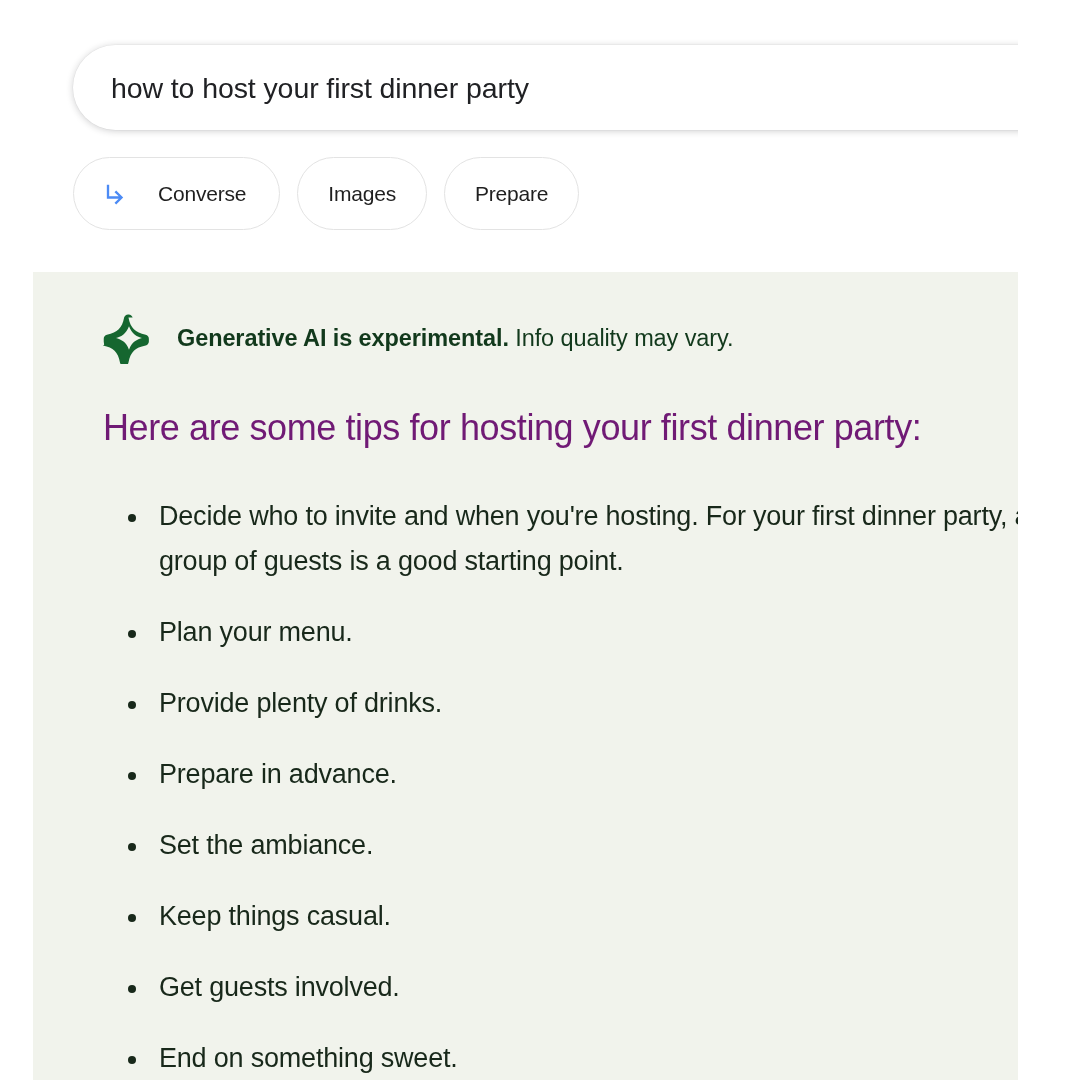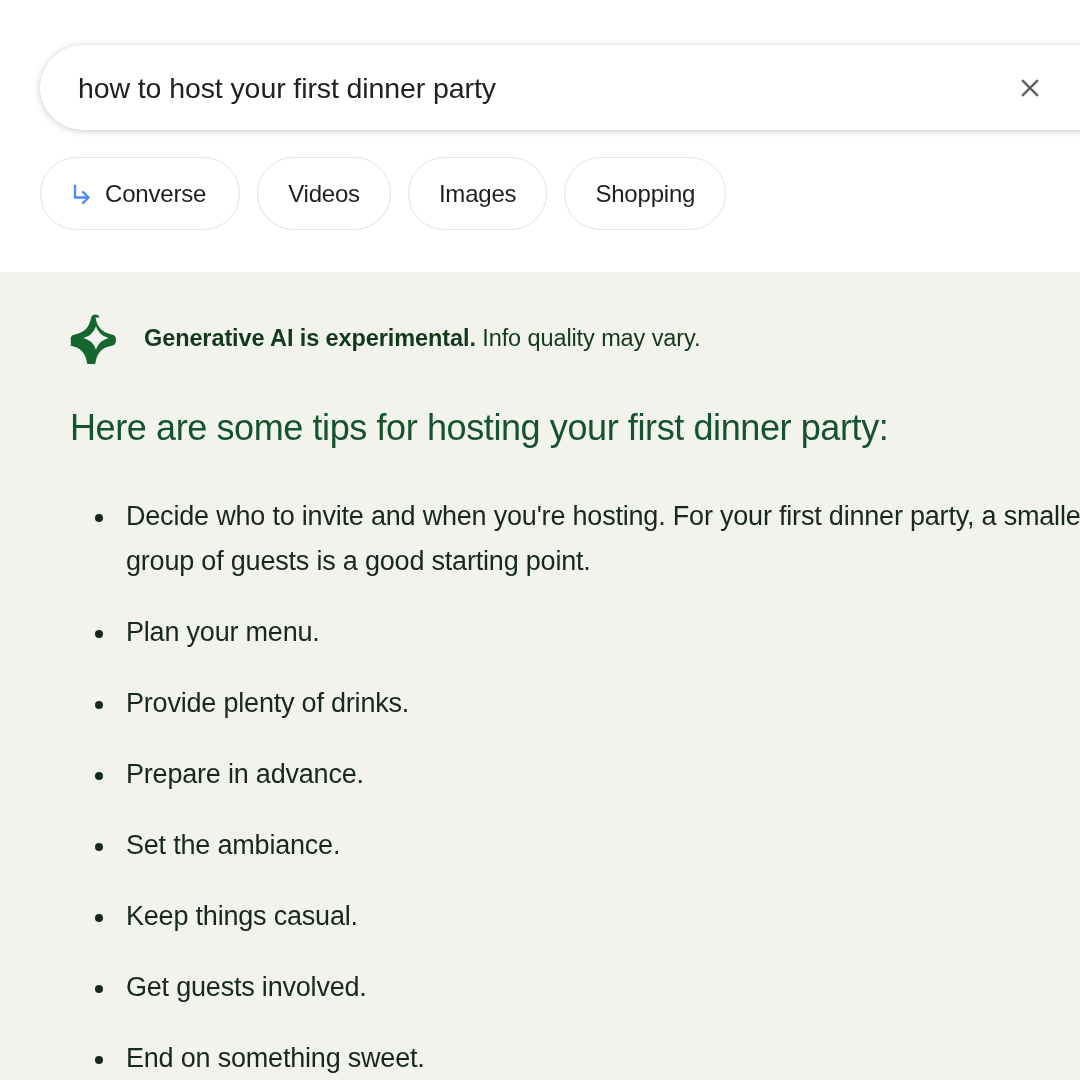--- a/index.html
+++ b/index.html
@@ -10,23 +10,24 @@
     width: 1080px;
     height: 1080px;
     overflow: hidden;
     background: #ffffff;
     font-family: "Liberation Sans", sans-serif;
     -webkit-font-smoothing: antialiased;
   }
 
   .page {
     position: relative;
-    width: 1080px;
+    width: 985px;
     height: 1080px;
     overflow: hidden;
+    margin-left: 33px;
   }
 
   
   .searchbar-wrap {
     position: absolute;
     left: 40px;
     top: 45px;
     width: 1090px;          
     height: 85px;
   }
@@ -77,23 +78,23 @@
   }
   .chip {
     box-sizing: border-box;
     height: 73px;
     border: 1.3px solid #e3e3e3;
     border-radius: 38px;
     background: #ffffff;
     display: flex;
     align-items: center;
     justify-content: center;
-    gap: 8px;
+    gap: 28px;
     padding: 0 30px;
-    font-size: 24px;
+    font-size: 21px;
     color: #1f1f1f;
     letter-spacing: -0.2px;
     cursor: pointer;
     flex: 0 0 auto;
   }
   .chip-converse { padding-left: 26px; padding-right: 33px; }
   .chip .chip-icon {
     width: 30px;
     height: 30px;
     display: flex;
@@ -134,21 +135,21 @@
     white-space: nowrap;
   }
   .disclaimer-text .bold { font-weight: 700; }
 
   .ai-heading {
     position: absolute;
     left: 70px;
     top: 135px;
     font-size: 36px;
     font-weight: 400;
-    color: #14532d;
+    color: #701a75;
     letter-spacing: -0.4px;
     white-space: nowrap;
     margin: 0;
   }
 
   .tips-list {
     position: absolute;
     left: 88px;
     top: 222px;
     width: 1060px;
@@ -198,27 +199,24 @@
   <div class="chips">
     <div class="chip chip-converse">
       <span class="chip-icon">
         <svg width="28" height="28" viewBox="0 0 24 24" aria-hidden="true">
           <path d="M19 15l-6 6-1.42-1.42L15.17 16H5V4h2v10h8.17l-3.59-3.58L13 9z" fill="#4c8bf5"></path>
         </svg>
       </span>
       <span>Converse</span>
     </div>
     <div class="chip">
-      <span>Videos</span>
+      <span>Images</span>
     </div>
     <div class="chip">
-      <span>Images</span>
-    </div>
-    <div class="chip">
-      <span>Shopping</span>
+      <span>Prepare</span>
     </div>
 
   </div>
 
   <div class="ai-panel">
 
     <div class="disclaimer">
       <svg class="sparkle-icon" viewBox="0 0 24 24" aria-hidden="true">
         <path d="M12 1.4c.46 2.55 1.3 4.3 2.55 5.55C15.8 8.2 17.55 9.04 20.1 9.5c.9.17 1.5.95 1.5 1.85v1.3c0 .9-.6 1.68-1.5 1.85-2.55.46-4.3 1.3-5.55 2.55-1.25 1.25-2.09 3-2.55 5.55-.17.9-.95 1.5-1.85 1.5h-.3c-.9 0-1.68-.6-1.85-1.5-.46-2.55-1.3-4.3-2.55-5.55-1.25-1.25-3-2.09-5.55-2.55C.95 14.33.35 13.55.35 12.65v-1.3c0-.9.6-1.68 1.5-1.85 2.55-.46 4.3-1.3 5.55-2.55C8.65 5.7 9.49 3.95 9.95 1.4 10.12.5 10.9-.1 11.8-.1h.3c.9 0 1.68.6 1.85 1.5z" fill="#15662f" transform="translate(0,1.2) scale(0.98)"></path>
         <path d="M12 6.6c.62 1.72 1.5 2.97 2.7 3.86 1.1.82 2.2 1.23 3.3 1.54-1.1.31-2.2.72-3.3 1.54-1.2.89-2.08 2.14-2.7 3.86-.62-1.72-1.5-2.97-2.7-3.86-1.1-.82-2.2-1.23-3.3-1.54 1.1-.31 2.2-.72 3.3-1.54 1.2-.89 2.08-2.14 2.7-3.86z" fill="#f1f3ec"></path>

